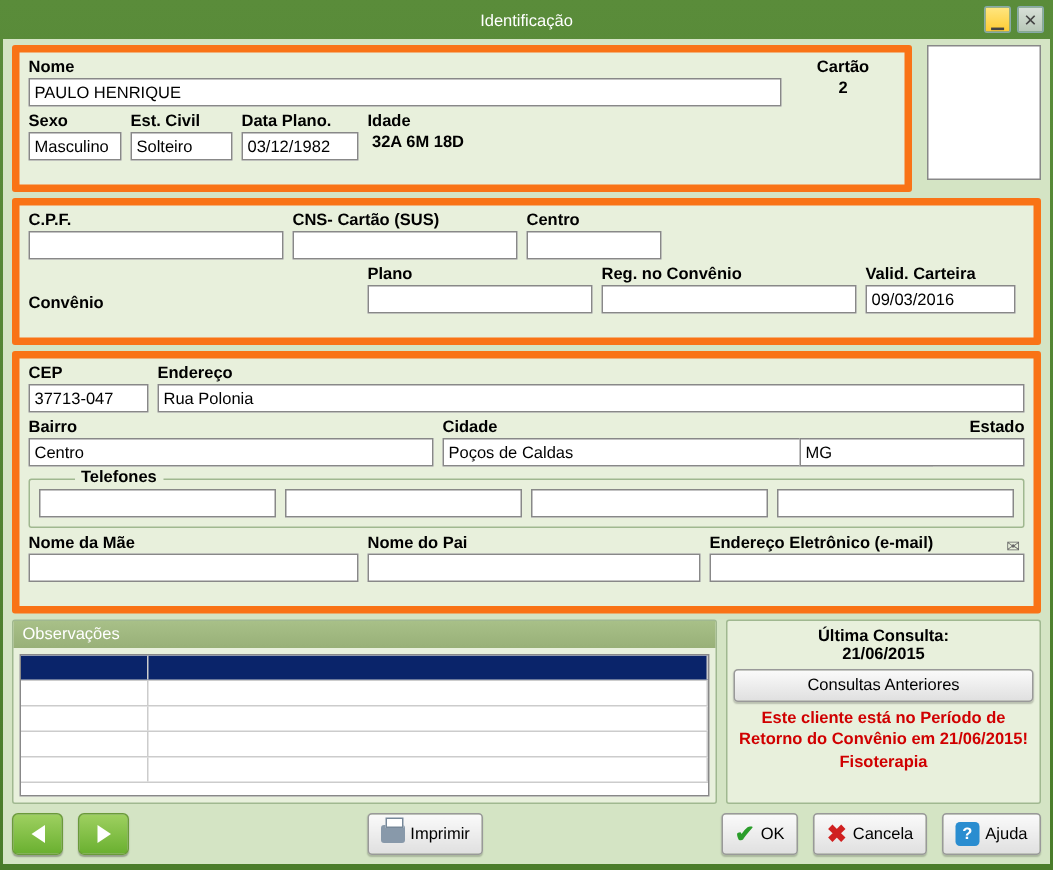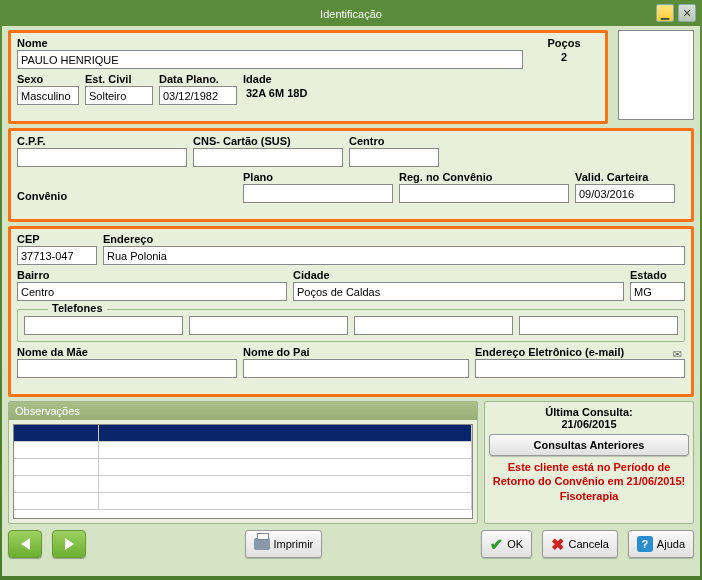--- a/index.html
+++ b/index.html
@@ -4,21 +4,21 @@
 <style>
 * { box-sizing: border-box; font-family: Tahoma, Arial, sans-serif; font-size: 11px; }
 body { margin: 0; background: #d4e4c4; width: 702px; height: 580px; overflow: hidden; }
 .window { width: 702px; height: 580px; background: linear-gradient(#5a8c3a, #4a7c2a); padding: 2px; }
 .titlebar { height: 24px; display: flex; align-items: center; justify-content: center; position: relative; color: #fff; font-size: 12px; }
 .titlebar .controls { position: absolute; right: 4px; top: 2px; display: flex; gap: 4px; }
 .titlebar .btn { width: 18px; height: 18px; border: 1px solid #8aa; border-radius: 2px; display: flex; align-items: center; justify-content: center; font-size: 11px; background: linear-gradient(#f5f5d0,#e8e8b0); color: #444; cursor: pointer; }
 .titlebar .btn.minimize { background: linear-gradient(#ffe680,#ffcc33); }
 .titlebar .btn.close { background: linear-gradient(#d8e0d8,#b8c8b8); }
 .client { background: #d4e4c4; height: calc(100% - 26px); padding: 4px 6px; }
-.panel { background: #e8f0dc; border: 3px solid #f97316; border-radius: 2px; padding: 4px 6px 16px 6px; margin-bottom: 4px; }
+.panel { background: #e8f0dc; border: 5px solid #f97316; border-radius: 2px; padding: 4px 6px 16px 6px; margin-bottom: 4px; }
 .row { display: flex; gap: 6px; align-items: flex-end; }
 .field { display: flex; flex-direction: column; }
 .field label { font-weight: bold; color: #000; margin-bottom: 1px; }
 .field input, .field .static { border: 1px solid #888; background: #fff; height: 19px; padding: 1px 3px; }
 .static { border: none !important; background: transparent !important; font-weight: bold; }
 .photo { width: 76px; height: 90px; border: 1px solid #888; background: #fff; margin-left: 6px; }
 .fieldset { border: 1px solid #a0b890; padding: 6px; position: relative; margin-top: 8px; background: #e8f0dc; border-radius: 2px; }
 .fieldset .legend { position: absolute; top: -8px; left: 30px; background: #e8f0dc; padding: 0 4px; font-weight: bold; }
 .obs-panel { border: 1px solid #a0b890; background: #e8f0dc; border-radius: 2px; padding: 0; }
 .obs-header { background: linear-gradient(#a8c088,#98b078); color: #fff; padding: 3px 6px; font-size: 11px; }
@@ -58,21 +58,21 @@
   <div class="client">
 
     <div style="display:flex; gap:4px;">
       <div class="panel" style="flex:1;">
         <div class="row">
           <div class="field" style="flex:1;">
             <label>Nome</label>
             <input value="PAULO HENRIQUE" style="">
           </div>
           <div class="field" style="width:70px; align-items:center;">
-            <label>Poços</label>
+            <label>Cartão</label>
             <div class="static" style="text-align:center;">2</div>
           </div>
         </div>
         <div class="row" style="margin-top:4px;">
           <div class="field" style="width:62px;">
             <label>Sexo</label>
             <input value="Masculino" style="">
           </div>
           <div class="field" style="width:68px;">
             <label>Est. Civil</label>
@@ -138,21 +138,21 @@
       </div>
       <div class="row" style="margin-top:4px;">
         <div class="field" style="width:270px;">
           <label>Bairro</label>
           <input value="Centro" style="">
         </div>
         <div class="field" style="flex:1;">
           <label>Cidade</label>
           <input value="Poços de Caldas" style="">
         </div>
-        <div class="field" style="width:55px;">
+        <div class="field" style="width:55px;align-items:flex-end;">
           <label>Estado</label>
           <input value="MG" style="">
         </div>
       </div>
       <div class="fieldset">
         <span class="legend">Telefones</span>
         <div class="row">
           <input style="flex: 1 1 0%; border: 1px solid rgb(136, 136, 136); height: 19px;" value="">
           <input style="flex: 1 1 0%; border: 1px solid rgb(136, 136, 136); height: 19px;" value="">
           <input style="flex: 1 1 0%; border: 1px solid rgb(136, 136, 136); height: 19px;" value="">
@@ -197,21 +197,21 @@
             </div>
           <div class="grid-row">
               <div class="cell" style="flex:0 0 85px;"></div>
               <div class="cell"></div>
             </div>
         </div>
       </div>
       <div class="last-panel" style="width:210px;">
         <div class="title">Última Consulta:</div>
         <div class="title">21/06/2015</div>
-        <button class="btn3d small" style="width:100%;justify-content:center;margin-top:4px;font-weight:bold;">
+        <button class="btn3d small" style="width:100%;justify-content:center;margin-top:4px;font-weight:normal;">
             <span>Consultas Anteriores</span>
           </button>
         <div class="warn">Este cliente está no Período de Retorno do Convênio em 21/06/2015! Fisoterapia</div>
       </div>
     </div>
 
     <div class="footer">
       <div class="navbtn">
           <span class="icon-triangle-left"></span>
         </div>

